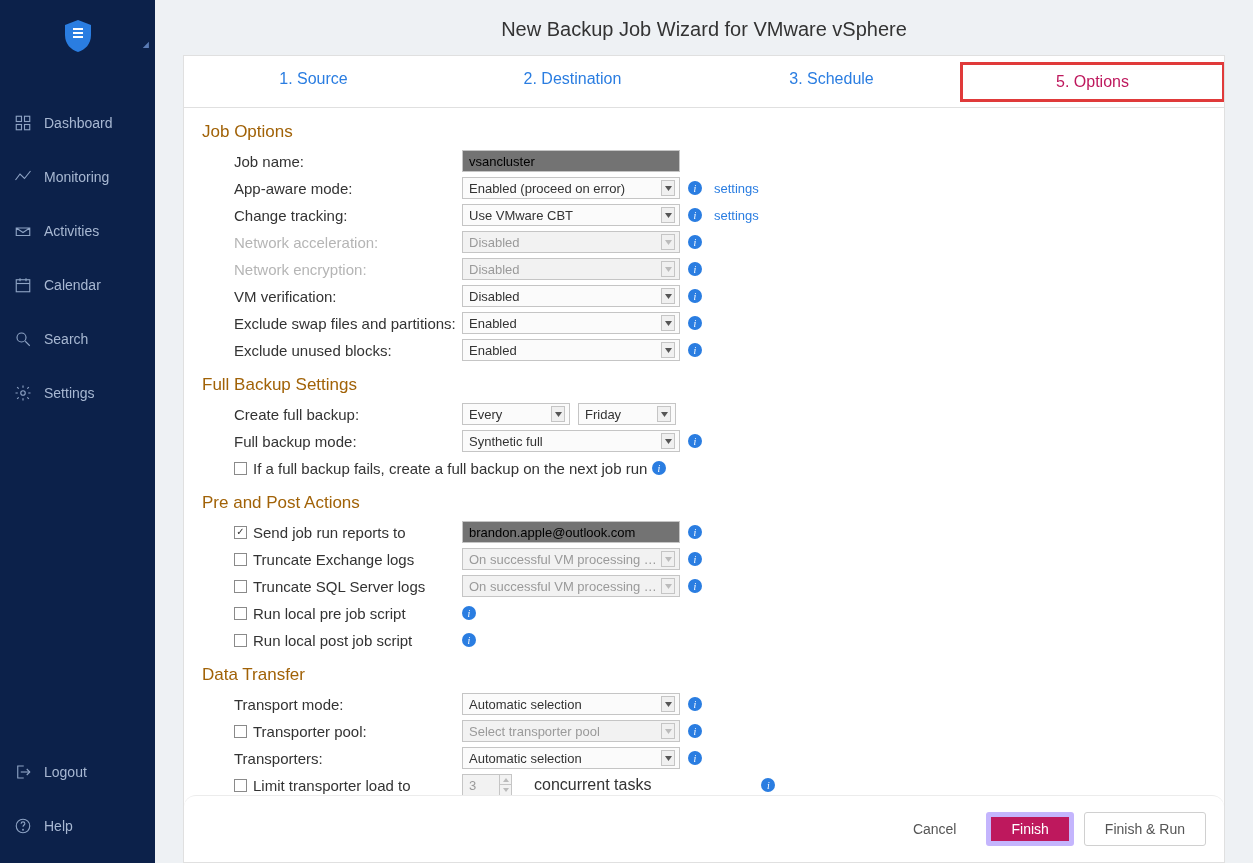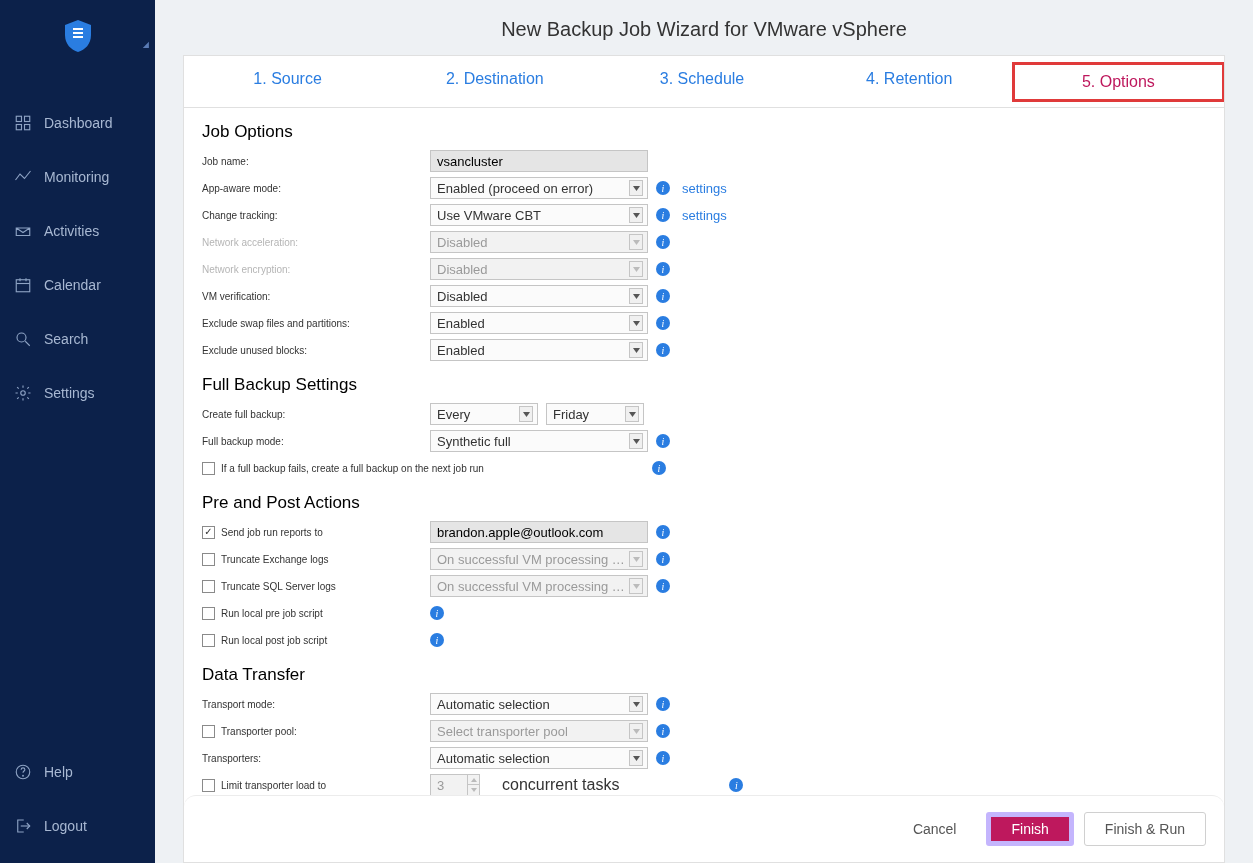--- a/index.html
+++ b/index.html
@@ -49,28 +49,28 @@
     border:1px solid #e0e0e0;
   }
 
   
   .tabs { display:flex; border-bottom:1px solid #e0e0e0; }
   .tab { flex:1; text-align:center; padding:14px 0; color:#2a7de1; font-size:16px; cursor:pointer; }
   .tab.active { color:#be185d; border:3px solid #e03a3a; margin:-1px; margin-top:6px; margin-bottom:5px; padding:8px 0; background:#fff;}
 
   
   .form-area { flex:1; overflow-y:auto; padding:14px 18px 0 18px; }
-  .section-title { font-size:17px; color:#000000; margin:12px 0 6px 0; font-weight:400; }
+  .section-title { font-size:17px; color:#a16207; margin:12px 0 6px 0; font-weight:400; }
   .section-title:first-child { margin-top:0; }
   .form-row { display:flex; align-items:center; min-height:26px; margin:1px 0; }
-  .row-label { width:228px; font-size:10px; color:#333; display:flex; align-items:center; gap:6px;}
+  .row-label { width:228px; font-size:15px; color:#333; display:flex; align-items:center; gap:6px;margin-left:32px;}
   .row-label.disabled { color:#b5b5b5; }
   .row-controls { display:flex; align-items:center; gap:8px; }
   input[type="text"] {
-    height:22px; border:1px solid #c5c5c5; padding:0 6px; font-size:13px; background:#e5e5e5;
+    height:22px; border:1px solid #c5c5c5; padding:0 6px; font-size:13px; background:#737373;
   }
   input[type="text"]:disabled { background:#f2f2f2; color:#9a9a9a; }
   .select-wrap {
     height:22px; border:1px solid #c5c5c5; background:#fbfbfb;
     display:flex; align-items:center; padding:0 4px 0 6px; font-size:13px; position:relative;
   }
   .select-wrap.disabled { color:#9a9a9a; background:#f2f2f2; }
   .select-wrap .label { flex:1; white-space:nowrap; overflow:hidden; text-overflow:ellipsis; }
   .select-btn {
     width:14px; height:16px; background:#f0f0f0; border:1px solid #c5c5c5;
@@ -169,46 +169,45 @@
           <circle cx="12" cy="12" r="3"></circle>
           <path d="M12 2v3M12 19v3M4.2 4.2l2.1 2.1M17.7 17.7l2.1 2.1M2 12h3M19 12h3M4.2 19.8l2.1-2.1M17.7 6.3l2.1-2.1"></path>
         </svg>
       <span>Settings</span>
     </li>
   </ul>
   <div class="nav-spacer"></div>
   <ul class="nav-list nav-bottom">
     <li class="nav-item">
       <svg class="nav-icon" viewBox="0 0 24 24">
+          <path d="M13 4H5v16h8"></path>
+          <path d="M17 8l4 4-4 4"></path>
+          <line x1="9" y1="12" x2="21" y2="12"></line>
+        </svg>
+      <span>Logout</span>
+    </li>
+    <li class="nav-item">
+      <svg class="nav-icon" viewBox="0 0 24 24">
           <circle cx="12" cy="12" r="9"></circle>
           <path d="M9.5 9a2.5 2.5 0 115 0c0 1.5-2.5 2-2.5 4"></path>
           <circle cx="12" cy="17" r="0.5" fill="#8ea3c4"></circle>
         </svg>
       <span>Help</span>
-    </li>
-    <li class="nav-item">
-      <svg class="nav-icon" viewBox="0 0 24 24">
-          <path d="M13 4H5v16h8"></path>
-          <path d="M17 8l4 4-4 4"></path>
-          <line x1="9" y1="12" x2="21" y2="12"></line>
-        </svg>
-      <span>Logout</span>
     </li>
   </ul>
 </div>
 
 <div class="main">
   <div class="wizard-title">New Backup Job Wizard for VMware vSphere</div>
 
   <div class="panel">
     <div class="tabs">
       <div class="tab">1. Source</div>
       <div class="tab">2. Destination</div>
       <div class="tab">3. Schedule</div>
-      <div class="tab">4. Retention</div>
       <div class="tab active">5. Options</div>
     </div>
 
     <div class="form-area">
 
       <div class="section-title">Job Options</div>
 
       <div class="form-row">
         <div class="row-label">Job name:</div>
         <div class="row-controls">

